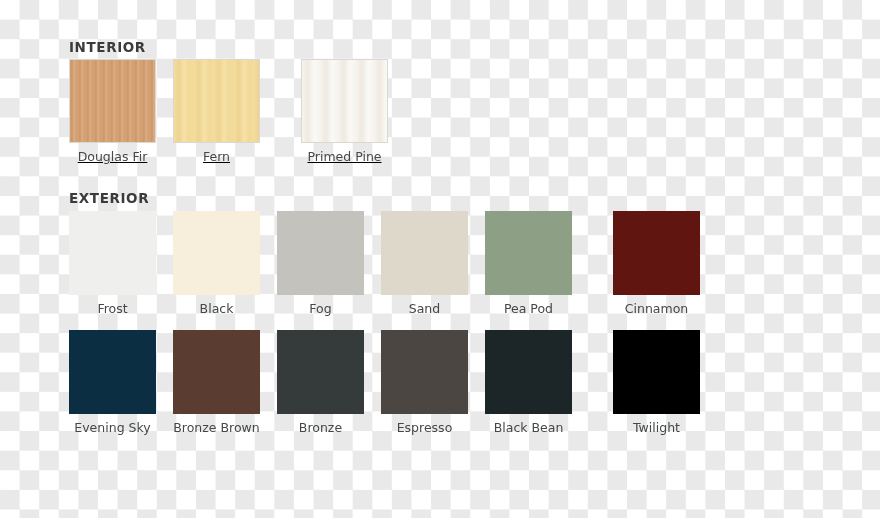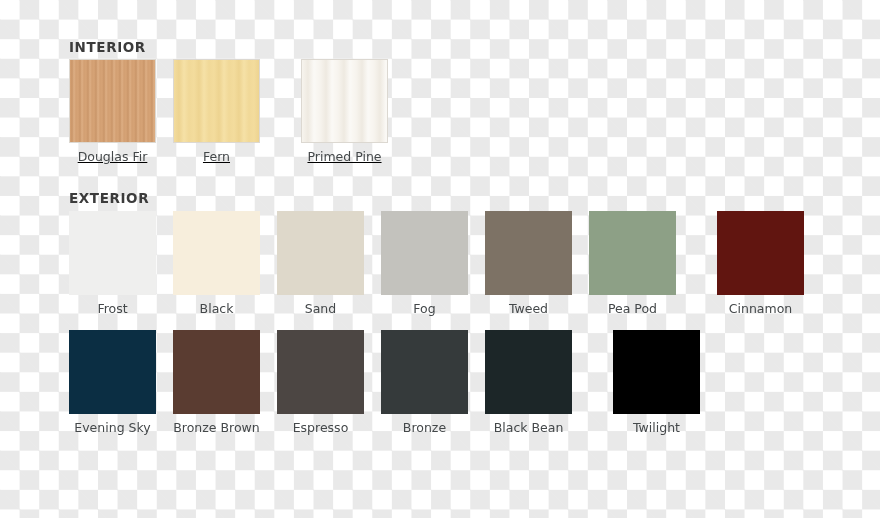--- a/index.html
+++ b/index.html
@@ -146,59 +146,55 @@
   <div class="swatch-row" id="row-exterior-1">
       <div class="swatch-cell">
         <div class="chip" style="background: rgb(239, 239, 238);"></div>
         <div class="chip-label">Frost</div>
       </div>
       <div class="swatch-cell">
         <div class="chip" style="background: rgb(247, 238, 220);"></div>
         <div class="chip-label">Black</div>
       </div>
       <div class="swatch-cell">
+        <div class="chip" style="background: rgb(195, 194, 189);"></div>
+        <div class="chip-label">Fog</div>
+      </div>
+      <div class="swatch-cell">
         <div class="chip" style="background: rgb(222, 216, 202);"></div>
         <div class="chip-label">Sand</div>
       </div>
       <div class="swatch-cell">
-        <div class="chip" style="background: rgb(195, 194, 189);"></div>
-        <div class="chip-label">Fog</div>
-      </div>
-      <div class="swatch-cell">
-        <div class="chip" style="background: rgb(125, 114, 101);"></div>
-        <div class="chip-label">Tweed</div>
-      </div>
-      <div class="swatch-cell">
         <div class="chip" style="background: rgb(141, 160, 134);"></div>
         <div class="chip-label">Pea Pod</div>
       </div>
       <div class="swatch-cell">
         <div class="chip" style="background: rgb(97, 21, 16);"></div>
         <div class="chip-label">Cinnamon</div>
       </div>
     </div>
 
   <div class="swatch-row" id="row-exterior-2">
       <div class="swatch-cell">
         <div class="chip" style="background: rgb(11, 46, 67);"></div>
         <div class="chip-label">Evening Sky</div>
       </div>
       <div class="swatch-cell">
         <div class="chip" style="background: rgb(90, 60, 49);"></div>
         <div class="chip-label">Bronze Brown</div>
       </div>
       <div class="swatch-cell">
+        <div class="chip" style="background: rgb(53, 58, 59);"></div>
+        <div class="chip-label">Bronze</div>
+      </div>
+      <div class="swatch-cell">
         <div class="chip" style="background: rgb(76, 70, 67);"></div>
         <div class="chip-label">Espresso</div>
       </div>
       <div class="swatch-cell">
-        <div class="chip" style="background: rgb(53, 58, 59);"></div>
-        <div class="chip-label">Bronze</div>
-      </div>
-      <div class="swatch-cell">
         <div class="chip" style="background: rgb(28, 38, 40);"></div>
         <div class="chip-label">Black Bean</div>
       </div>
       <div class="swatch-cell">
         <div class="chip" style="background: rgb(0, 0, 0);"></div>
         <div class="chip-label">Twilight</div>
       </div>
     </div>
 
 </div>

